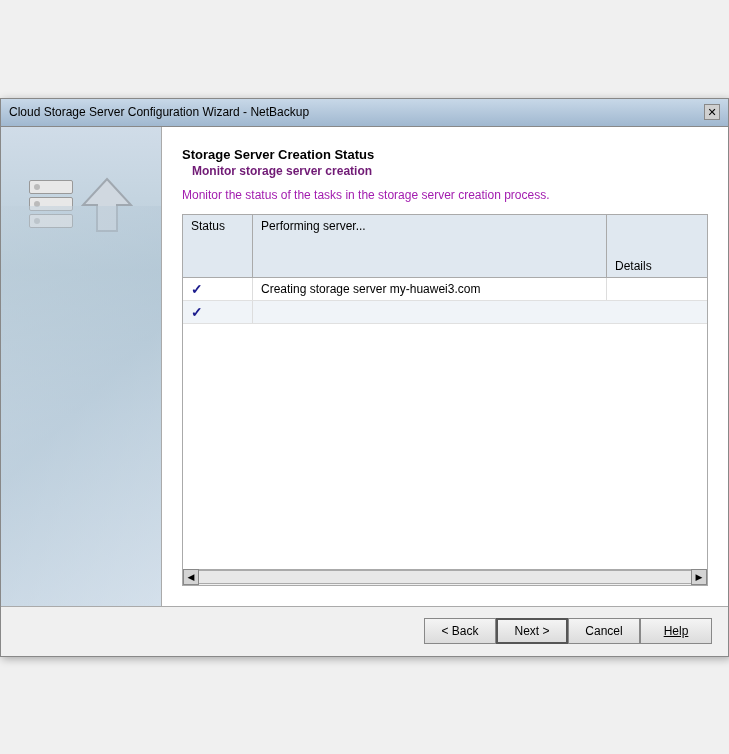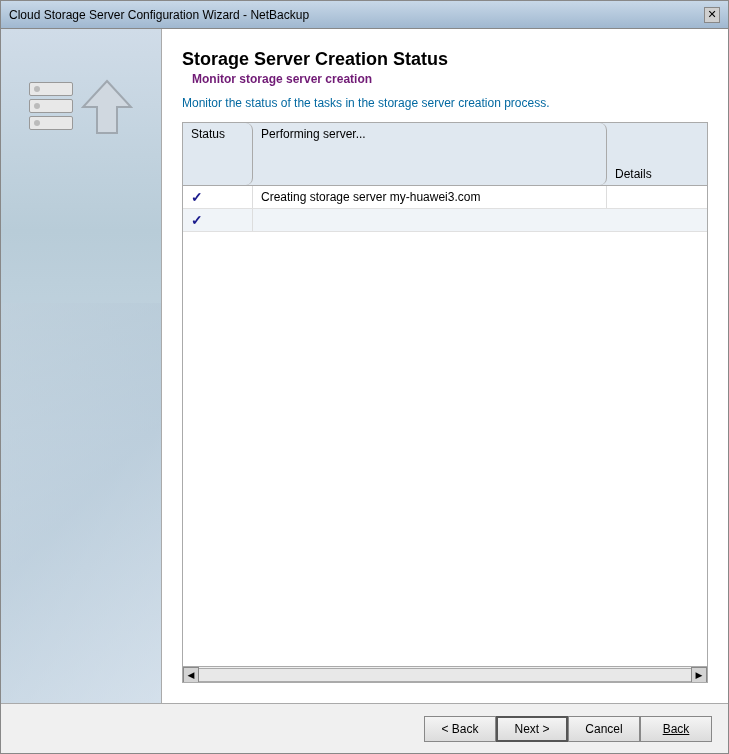--- a/index.html
+++ b/index.html
@@ -9,21 +9,21 @@
       background: #f0f0f0;
       display: flex;
       justify-content: center;
       align-items: center;
       width: 729px;
       height: 754px;
       overflow: hidden;
     }
     .window {
       width: 729px;
-      height: 754px;
+      height: 559px;
       background: #f0f0f0;
       border: 1px solid #888;
       display: flex;
       flex-direction: column;
       box-shadow: 2px 2px 8px rgba(0,0,0,0.3);
     }
     .title-bar {
       background: linear-gradient(to bottom, #c8d8e8, #a0b8d0);
       padding: 6px 8px;
       display: flex;
@@ -111,35 +111,35 @@
     }
     .right-panel {
       flex: 1;
       background: #fff;
       display: flex;
       flex-direction: column;
       padding: 20px;
       border-left: 1px solid #aaa;
     }
     .page-title {
-      font-size: 18px;
+      font-size: 13px;
       font-weight: bold;
       color: #000;
       margin-bottom: 2px;
     }
     .page-subtitle {
       font-size: 12px;
       font-weight: bold;
       color: #701a75;
       margin-bottom: 10px;
       margin-left: 10px;
     }
     .page-description {
       font-size: 12px;
-      color: #0369a1;
+      color: #a21caf;
       margin-bottom: 12px;
     }
     .table-container {
       flex: 1;
       border: 1px solid #aaa;
       overflow: hidden;
       display: flex;
       flex-direction: column;
     }
     .table-header {
@@ -147,21 +147,20 @@
       grid-template-columns: 70px 1fr 100px;
       background: #e0e8f0;
       border-bottom: 1px solid #aaa;
     }
     .table-header-cell {
       padding: 4px 8px;
       font-size: 12px;
       font-weight: normal;
       border-right: 1px solid #aaa;
       color: #000;
-      border-radius: 7px;
     }
     .table-header-cell:last-child {
       border-right: none;
       margin-top: 40px;
     }
     .table-body {
       flex: 1;
       overflow-y: auto;
     }
     .table-row {
@@ -309,16 +308,16 @@
         </div>
       </div>
     </div>
   </div>
 
   <div class="bottom-bar">
     <button class="btn">&lt; Back</button>
     <button class="btn btn-next">Next &gt;</button>
     <button class="btn">Cancel</button>
     <button class="btn">
-      <span class="btn-underline">Back</span>
+      <span class="btn-underline">Help</span>
     </button>
   </div>
 </div>
 
 </body></html>

